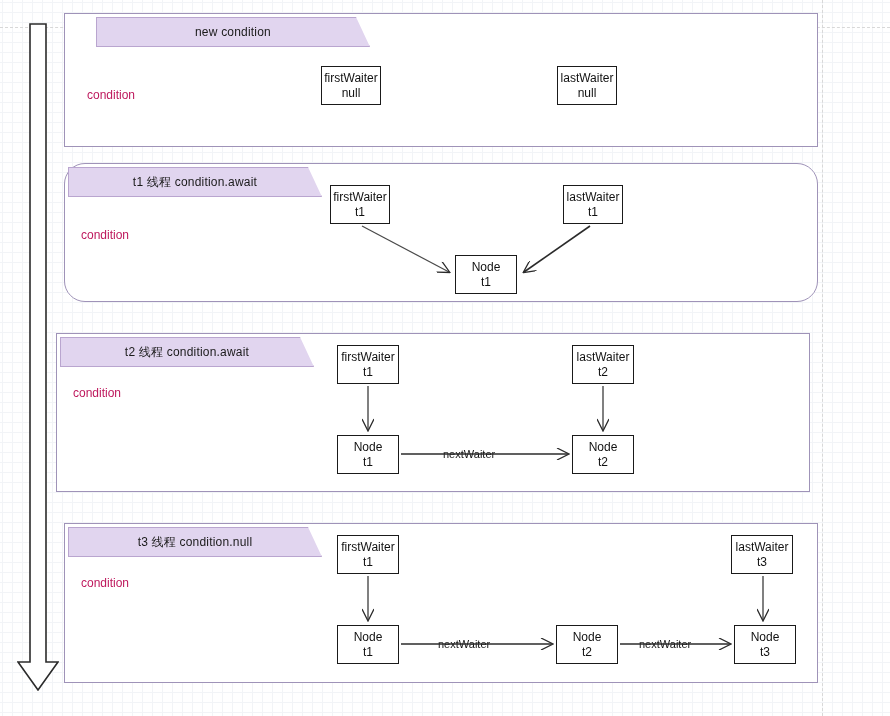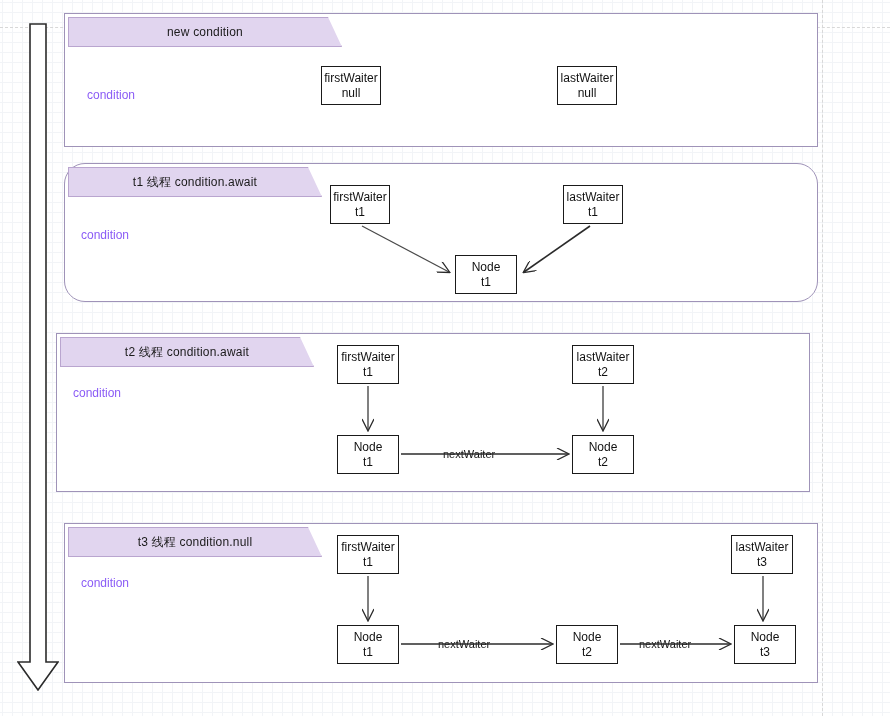--- a/index.html
+++ b/index.html
@@ -75,21 +75,21 @@
     align-items: center;
     justify-content: center;
     clip-path: polygon(0 0, calc(100% - 14px) 0, 100% 100%, 0 100%);
     font-size: 12px;
     color: #1a1a1a;
     letter-spacing: 0.2px;
   }
   .panel-label {
     position: absolute;
     font-size: 12px;
-    color: #8b5cf6;
+    color: #be185d;
   }
 
   
   .box {
     position: absolute;
     box-sizing: border-box;
     background: #ffffff;
     border: 1.4px solid #1a1a1a;
     display: flex;
     flex-direction: column;
@@ -129,21 +129,21 @@
 <div class="page-guide-v" style="left:822px;"></div>
 <div class="page-guide-h" style="top:27px;"></div>
 
 <div id="flow-arrow">
   <svg width="42" height="668" viewBox="0 0 42 668" xmlns="http://www.w3.org/2000/svg">
     <path d="M 13,1 L 29,1 L 29,639 L 41,639 L 21,667 L 1,639 L 13,639 Z" fill="#ffffff" stroke="#2b2b2b" stroke-width="1.6" stroke-linejoin="miter"></path>
   </svg>
 </div>
 
 <div class="panel" style="left:64px; top:13px; width:754px; height:134px;">
-  <div class="panel-header" style="width:274px;">new condition</div>
+  <div class="panel-header" style="width:274px;margin-left:28px;">new condition</div>
   <div class="panel-label" style="left:22px; top:74px;">condition</div>
 </div>
 
 <div class="box" style="left:321px; top:66px; width:60px; height:39px;">
   <span>firstWaiter</span>
   <span>null</span>
 </div>
 <div class="box" style="left:557px; top:66px; width:60px; height:39px;">
   <span>lastWaiter</span>
   <span>null</span>

